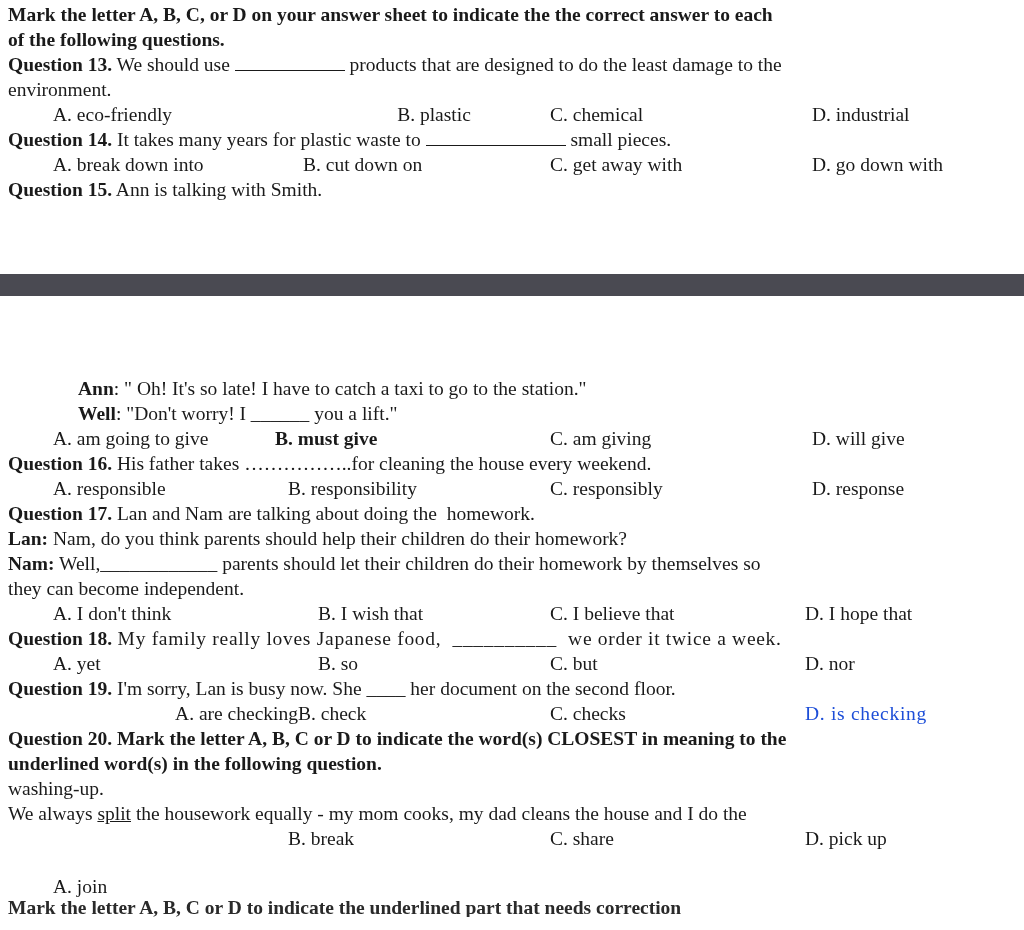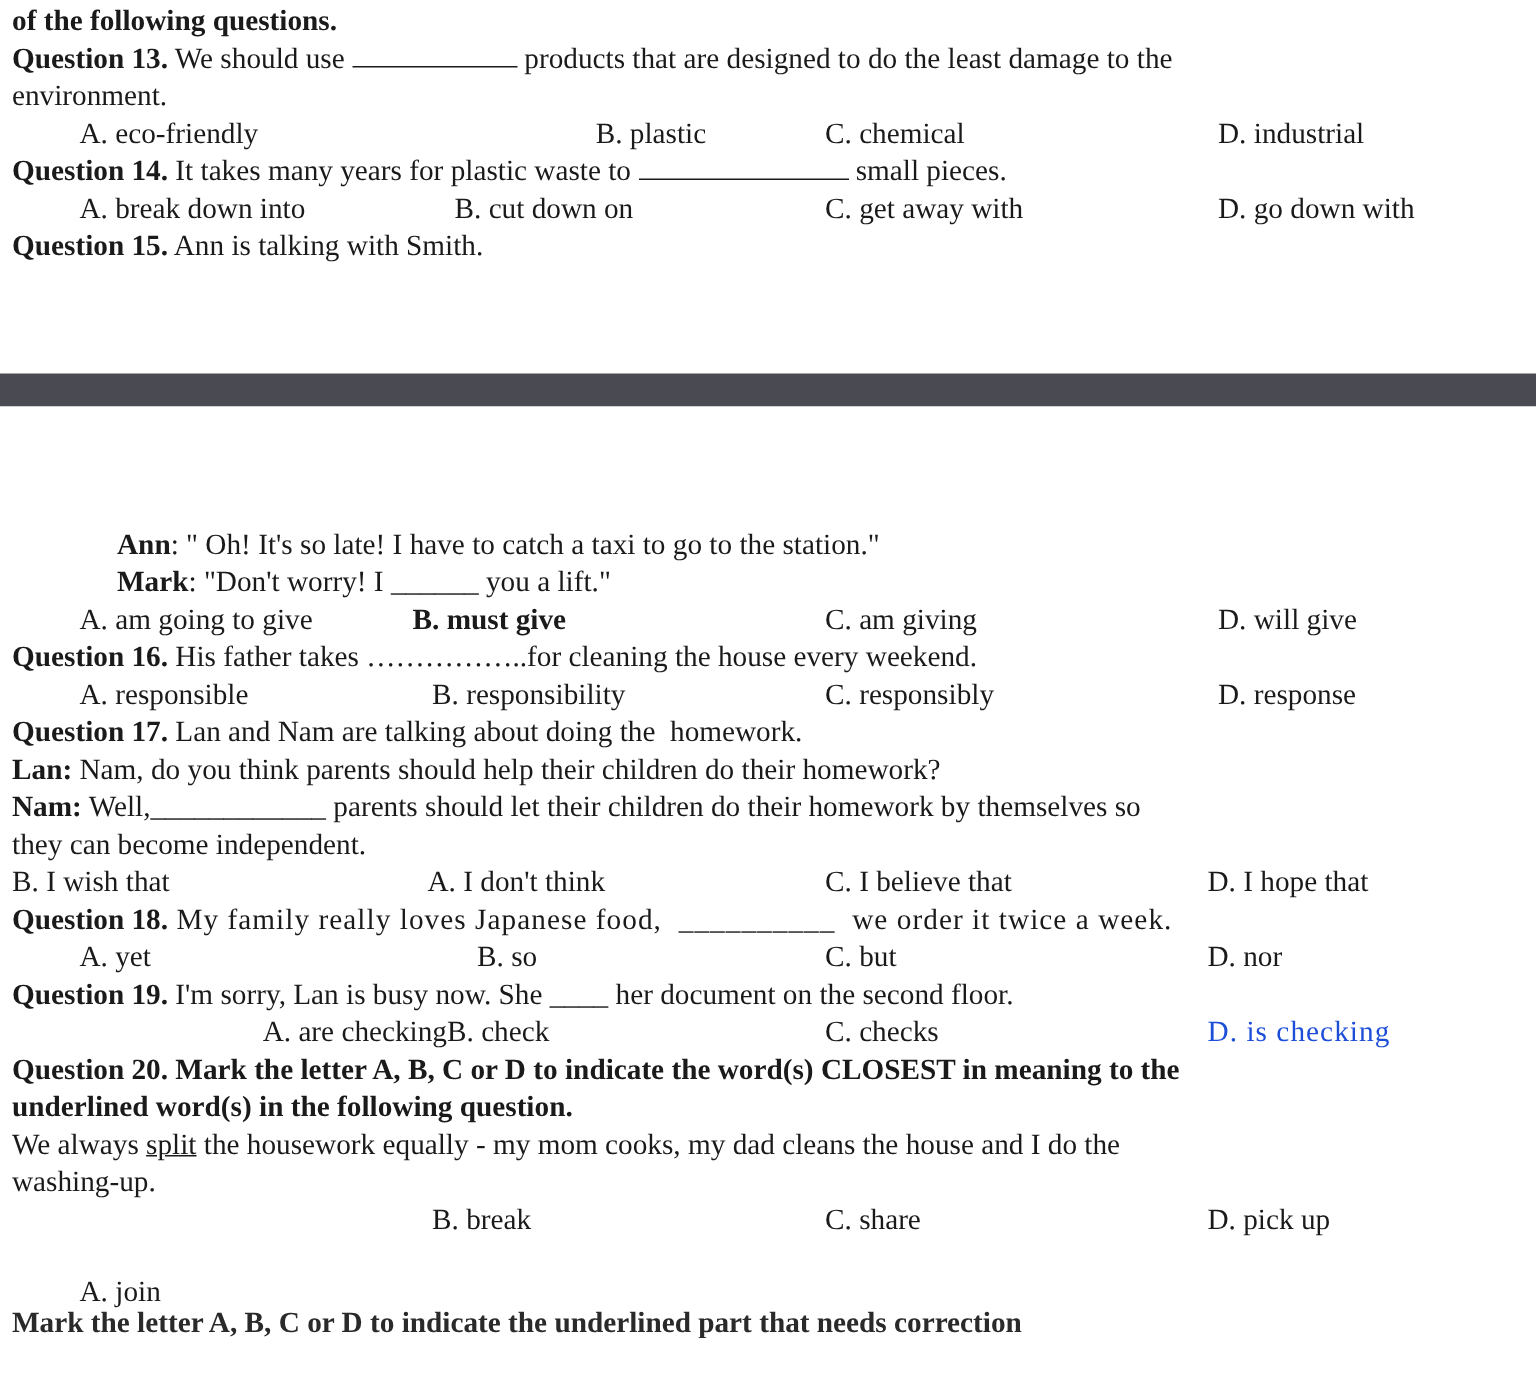--- a/index.html
+++ b/index.html
@@ -69,20 +69,21 @@
     top: -4px;
   }
   .grey-txt { color: #1d4ed8; }
 </style>
 </head>
 <body>
 
 <div class="page">
 
   <div class="block topstack">
+    <div class="line bold">Mark the letter A, B, C, or D on your answer sheet to indicate the the correct answer to each</div>
     <div class="line bold">of the following questions.</div>
   </div>
 
   <div class="block">
     <div class="line"><span class="qlabel">Question 13.</span><span> We should use </span><span class="blankline" style="width:110px"></span><span> products that are designed to do the least damage to the</span></div>
     <div class="line">environment.</div>
     <div class="options">
       <span class="opt" style="width:265px; padding-left:45px;">A. eco-friendly</span>
       <span class="opt" style="width:232px;text-align:center;">B. plastic</span>
       <span class="opt" style="width:262px;">C. chemical</span>
@@ -105,21 +106,21 @@
   </div>
 
   <div class="gap-white" style="height:72px"></div>
 
   <div class="divider"></div>
 
   <div class="gap-white" style="height:80px"></div>
 
   <div class="block">
     <div class="line indent-2"><span class="bold">Ann</span><span>: " Oh! It's so late! I have to catch a taxi to go to the station."</span></div>
-    <div class="line indent-2"><span class="bold">Mark</span><span>: "Don't worry! I ______ you a lift."</span></div>
+    <div class="line indent-2"><span class="bold">Well</span><span>: "Don't worry! I ______ you a lift."</span></div>
     <div class="options">
       <span class="opt" style="width:222px; padding-left:45px;">A. am going to give</span>
       <span class="opt" style="width:275px;font-weight:bold;">B. must give</span>
       <span class="opt" style="width:262px;">C. am giving</span>
       <span class="opt">D. will give</span>
     </div>
   </div>
 
   <div class="block">
     <div class="line"><span class="qlabel">Question 16.</span><span> His father takes ……………..for cleaning the house every weekend.</span></div>
@@ -130,22 +131,22 @@
       <span class="opt">D. response</span>
     </div>
   </div>
 
   <div class="block">
     <div class="line"><span class="qlabel">Question 17.</span><span> Lan and Nam are talking about doing the  homework.</span></div>
     <div class="line"><span class="bold">Lan:</span><span> Nam, do you think parents should help their children do their homework?</span></div>
     <div class="line"><span class="bold">Nam:</span><span> Well,____________ parents should let their children do their homework by themselves so</span></div>
     <div class="line">they can become independent.</div>
     <div class="options">
+      <span class="opt" style="width:265px; padding-left:45px;">A. I don't think</span>
       <span class="opt" style="width:232px;">B. I wish that</span>
-      <span class="opt" style="width:265px; padding-left:45px;">A. I don't think</span>
       <span class="opt" style="width:255px;">C. I believe that</span>
       <span class="opt">D. I hope that</span>
     </div>
   </div>
 
   <div class="block">
     <div class="line"><span class="qlabel">Question 18.</span><span class="spaced"> My family really loves Japanese food,  __________  we order it twice a week.</span></div>
     <div class="options">
       <span class="opt" style="width:265px; padding-left:45px;">A. yet</span>
       <span class="opt" style="width:232px;">B. so</span>
@@ -160,22 +161,22 @@
       <span class="opt" style="width:245px; padding-left:45px;text-align:right;">A. are checking</span>
       <span class="opt" style="width:252px;">B. check</span>
       <span class="opt" style="width:255px;">C. checks</span>
       <span class="opt grey-txt spaced">D. is checking</span>
     </div>
   </div>
 
   <div class="block">
     <div class="line bold"><span class="qlabel">Question 20.</span><span> Mark the letter A, B, C or D to indicate the word(s) CLOSEST in meaning to the</span></div>
     <div class="line bold">underlined word(s) in the following question.</div>
+    <div class="line">washing-up.</div>
     <div class="line"><span>We always </span><span class="underline-word">split</span><span> the housework equally - my mom cooks, my dad cleans the house and I do the</span></div>
-    <div class="line">washing-up.</div>
     <div class="options">
       <span class="opt" style="width:235px; padding-left:45px;margin-top:48px;">A. join</span>
       <span class="opt" style="width:262px;">B. break</span>
       <span class="opt" style="width:255px;">C. share</span>
       <span class="opt">D. pick up</span>
     </div>
   </div>
 
   <div class="block cut-bottom">
     <div class="fade-row">Mark the letter A, B, C or  D to indicate the underlined part that needs correction</div>

